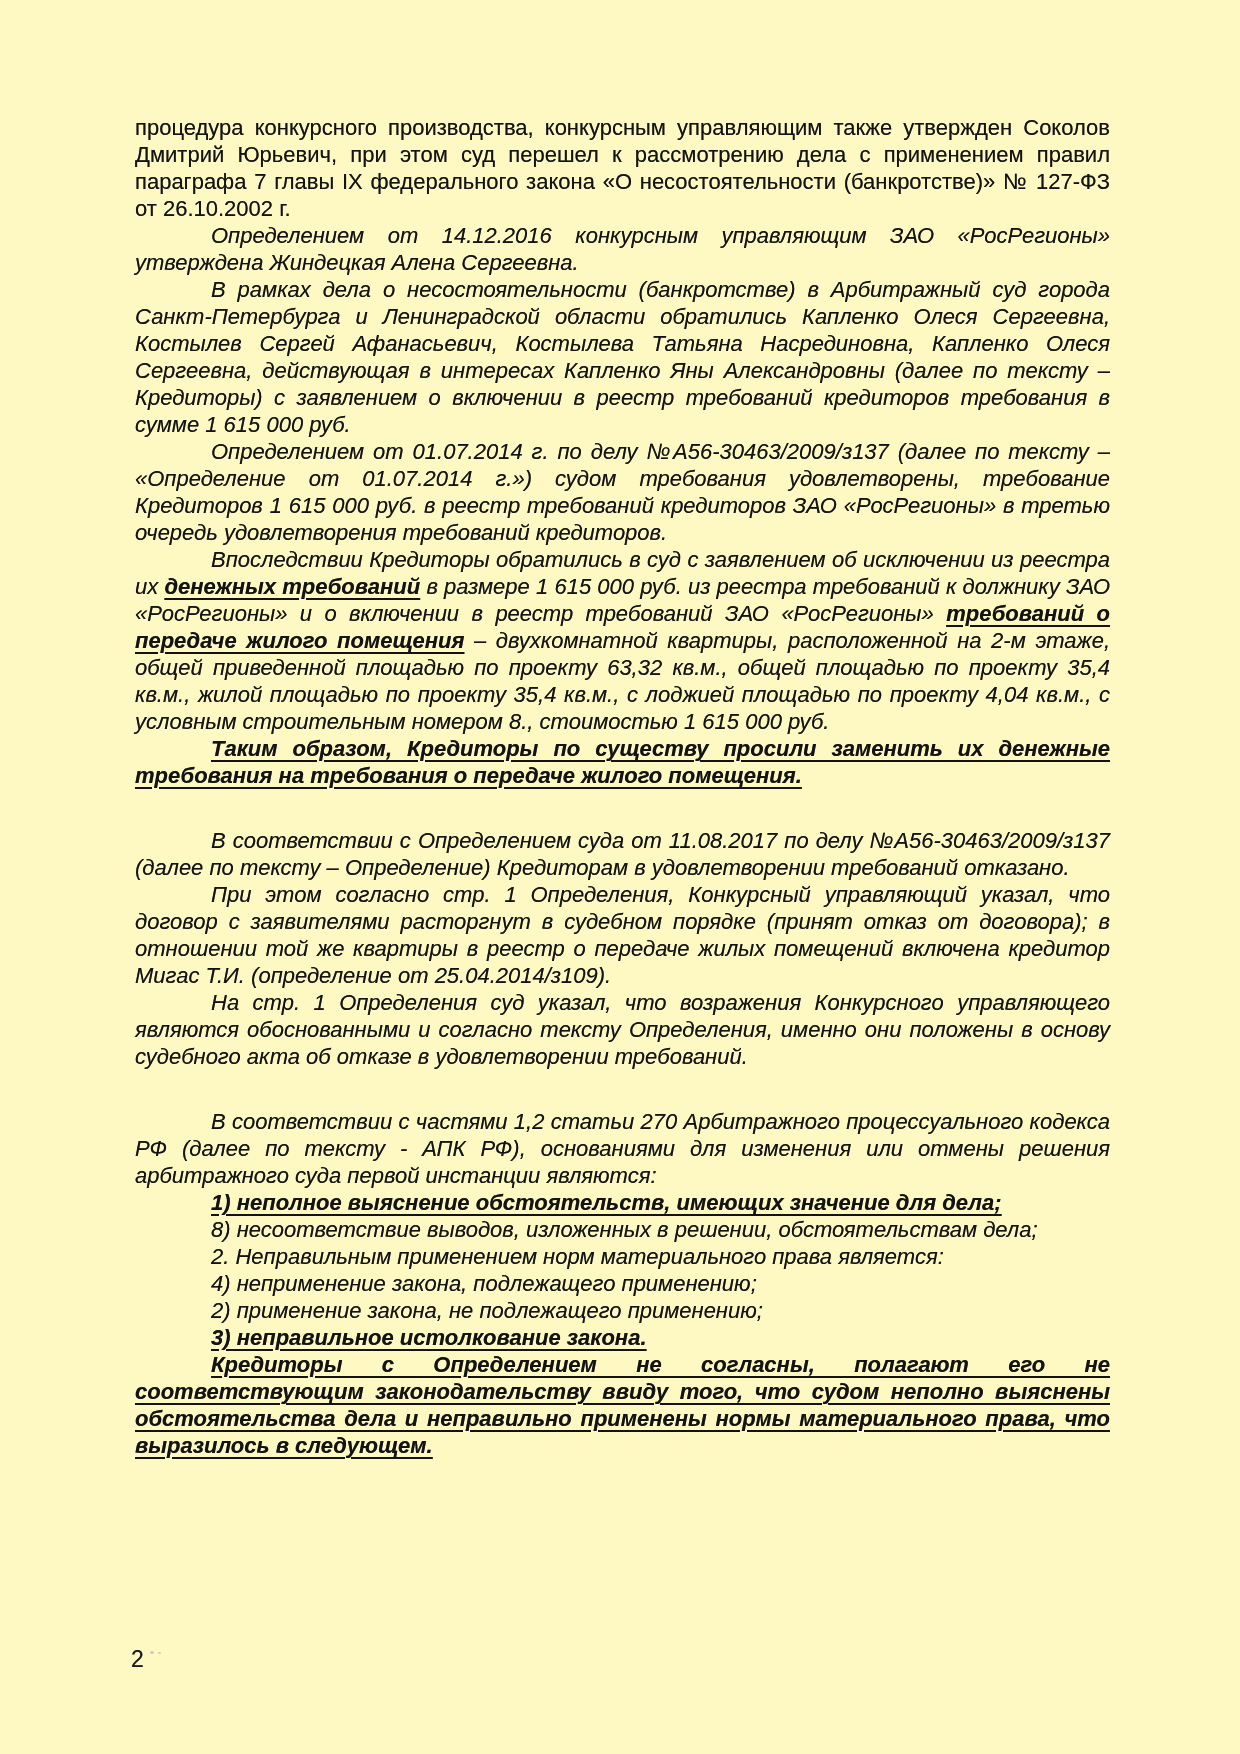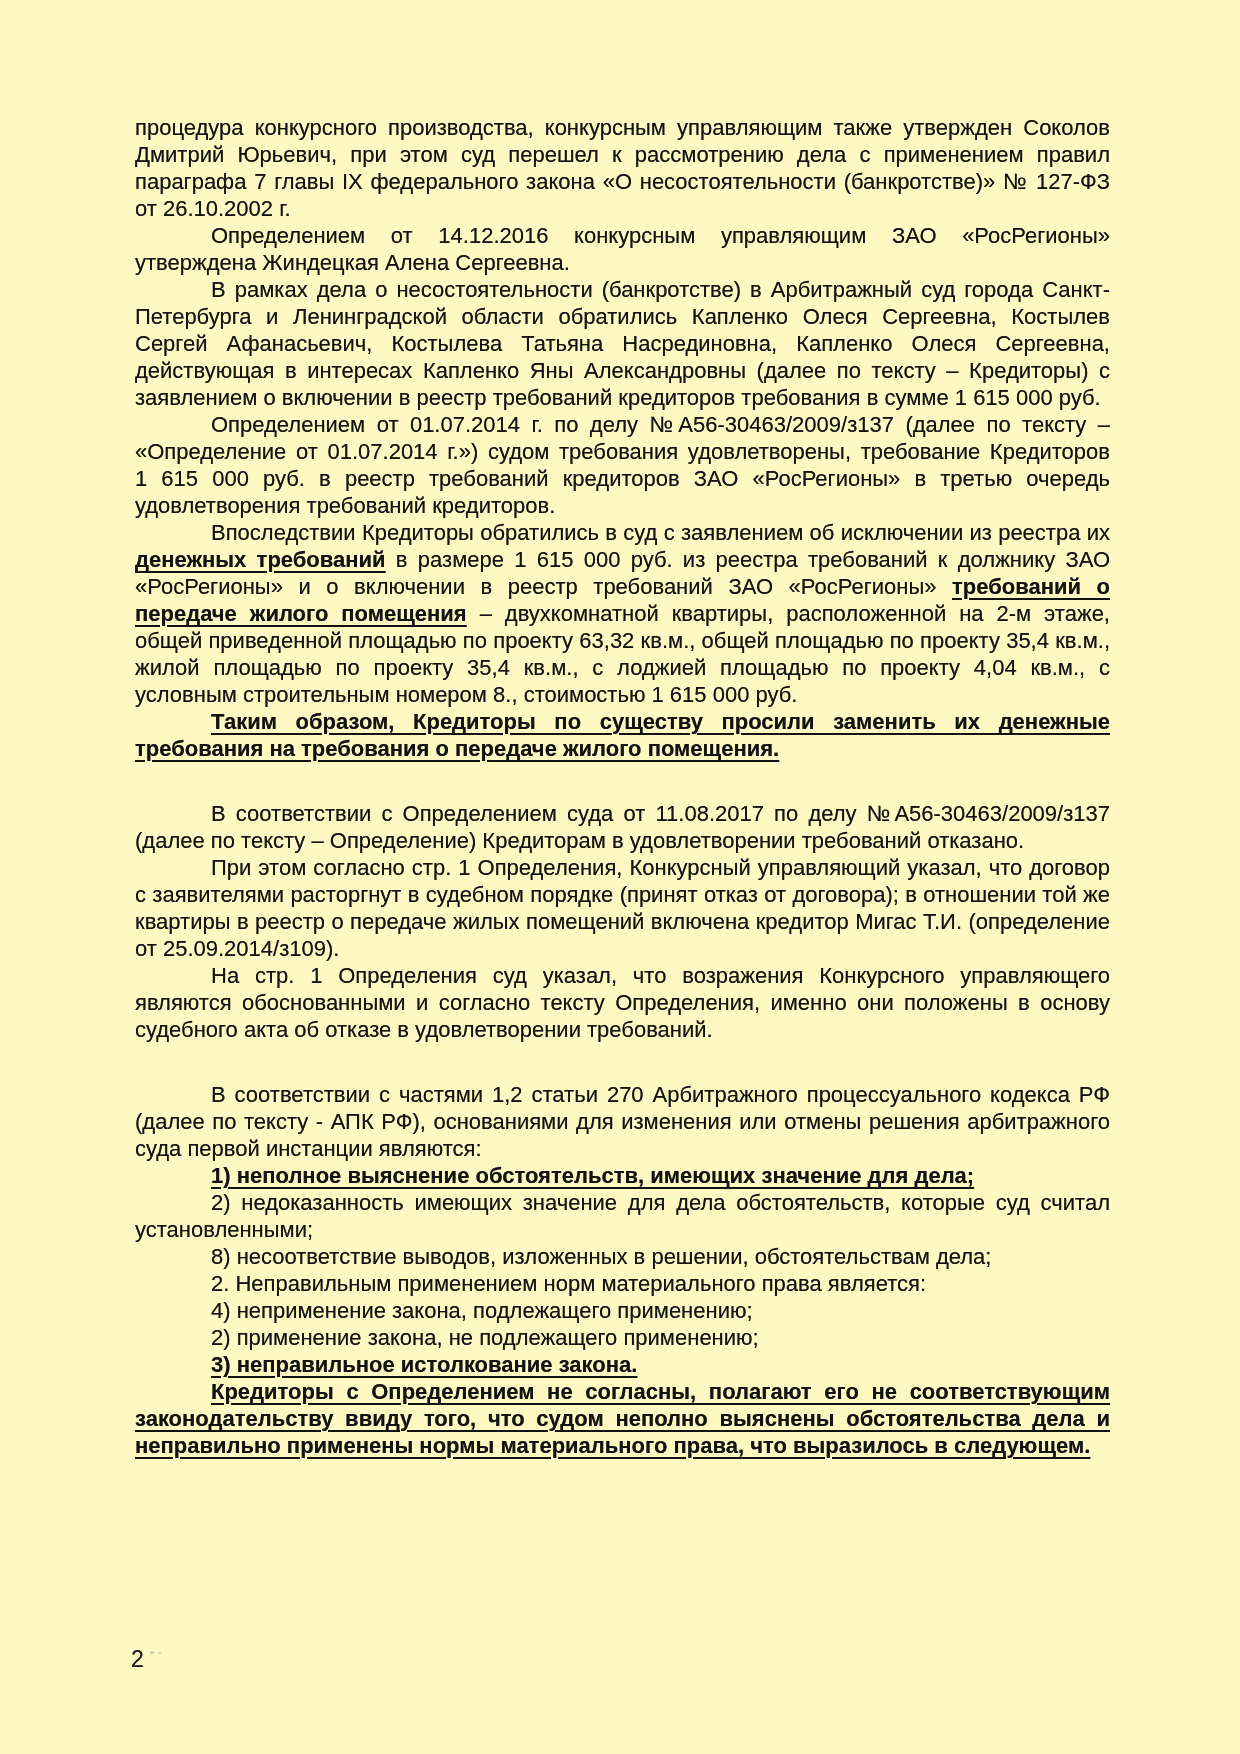--- a/index.html
+++ b/index.html
@@ -23,21 +23,21 @@
     width: 975px;
     font-size: 22px;
     line-height: 27px;
     text-align: justify;
     text-shadow: 0 0 0.6px rgba(0,0,0,0.55);
   }
   .para {
     margin: 0;
     padding: 0;
   }
-  .para.indent { text-indent: 76px; }
+  .para.indent { text-indent: 76px; font-style: italic; }
   .para.spaced { margin-top: 38px; }
   .seg-normal { font-weight: normal; }
   .seg-bu {
     font-weight: bold;
     text-decoration: underline;
     text-decoration-thickness: 2px;
     text-underline-offset: 4px;
   }
   .page-number {
     position: absolute;
@@ -59,25 +59,24 @@
 
 <div class="page">
   <div class="doc-body">
       <p class="para"><span class="seg-normal">процедура конкурсного производства, конкурсным управляющим также утвержден Соколов Дмитрий Юрьевич, при этом суд перешел к рассмотрению дела с применением правил параграфа 7 главы IX федерального закона «О несостоятельности (банкротстве)» №&nbsp;127-ФЗ от 26.10.2002 г.</span></p>
       <p class="para indent"><span class="seg-normal">Определением от 14.12.2016 конкурсным управляющим ЗАО «РосРегионы» утверждена Жиндецкая Алена Сергеевна.</span></p>
       <p class="para indent"><span class="seg-normal">В рамках дела о несостоятельности (банкротстве) в Арбитражный суд города Санкт-Петербурга и Ленинградской области обратились Капленко Олеся Сергеевна, Костылев Сергей Афанасьевич, Костылева Татьяна Насрединовна, Капленко Олеся Сергеевна, действующая в интересах Капленко Яны Александровны (далее по тексту – Кредиторы) с заявлением о включении в реестр требований кредиторов требования в сумме 1&nbsp;615&nbsp;000 руб.</span></p>
       <p class="para indent"><span class="seg-normal">Определением от 01.07.2014 г. по делу №А56-30463/2009/з137 (далее по тексту – «Определение от 01.07.2014 г.») судом требования удовлетворены, требование Кредиторов 1&nbsp;615&nbsp;000 руб. в реестр требований кредиторов ЗАО «РосРегионы» в третью очередь удовлетворения требований кредиторов.</span></p>
       <p class="para indent"><span class="seg-normal">Впоследствии Кредиторы обратились в суд с заявлением об исключении из реестра их </span><span class="seg-bu">денежных требований</span><span class="seg-normal"> в размере 1&nbsp;615&nbsp;000 руб. из реестра требований к должнику ЗАО «РосРегионы» и о включении в реестр требований ЗАО «РосРегионы» </span><span class="seg-bu">требований о передаче жилого помещения</span><span class="seg-normal"> – двухкомнатной квартиры, расположенной на 2-м этаже, общей приведенной площадью по проекту 63,32 кв.м., общей площадью по проекту 35,4 кв.м., жилой площадью по проекту 35,4 кв.м., с лоджией площадью по проекту 4,04 кв.м., с условным строительным номером 8., стоимостью 1&nbsp;615&nbsp;000 руб.</span></p>
       <p class="para indent"><span class="seg-bu">Таким образом, Кредиторы по существу просили заменить их денежные требования на требования о передаче жилого помещения.</span></p>
       <p class="para indent spaced"><span class="seg-normal">В соответствии с Определением суда от 11.08.2017 по делу №А56-30463/2009/з137 (далее по тексту – Определение) Кредиторам в удовлетворении требований отказано.</span></p>
-      <p class="para indent"><span class="seg-normal">При этом согласно стр. 1 Определения, Конкурсный управляющий указал, что договор с заявителями расторгнут в судебном порядке (принят отказ от договора); в отношении той же квартиры в реестр о передаче жилых помещений включена кредитор Мигас Т.И. (определение от 25.09.2014/з109).</span></p>
+      <p class="para indent"><span class="seg-normal">При этом согласно стр. 1 Определения, Конкурсный управляющий указал, что договор с заявителями расторгнут в судебном порядке (принят отказ от договора); в отношении той же квартиры в реестр о передаче жилых помещений включена кредитор Мигас Т.И. (определение от 25.04.2014/з109).</span></p>
       <p class="para indent"><span class="seg-normal">На стр. 1 Определения суд указал, что возражения Конкурсного управляющего являются обоснованными и согласно тексту Определения, именно они положены в основу судебного акта об отказе в удовлетворении требований.</span></p>
       <p class="para indent spaced"><span class="seg-normal">В соответствии с частями 1,2 статьи 270 Арбитражного процессуального кодекса РФ (далее по тексту - АПК РФ), основаниями для изменения или отмены решения арбитражного суда первой инстанции являются:</span></p>
       <p class="para indent"><span class="seg-bu">1) неполное выяснение обстоятельств, имеющих значение для дела;</span></p>
-      <p class="para indent"><span class="seg-normal">2) недоказанность имеющих значение для дела обстоятельств, которые суд считал установленными;</span></p>
       <p class="para indent"><span class="seg-normal">8) несоответствие выводов, изложенных в решении, обстоятельствам дела;</span></p>
       <p class="para indent"><span class="seg-normal">2. Неправильным применением норм материального права является:</span></p>
       <p class="para indent"><span class="seg-normal">4) неприменение закона, подлежащего применению;</span></p>
       <p class="para indent"><span class="seg-normal">2) применение закона, не подлежащего применению;</span></p>
       <p class="para indent"><span class="seg-bu">3) неправильное истолкование закона.</span></p>
       <p class="para indent"><span class="seg-bu">Кредиторы с Определением не согласны, полагают его не соответствующим законодательству ввиду того, что судом неполно выяснены обстоятельства дела и неправильно применены нормы материального права, что выразилось в следующем.</span></p>
     </div>
   <div class="page-number">2</div>
   <div class="speck" style="left:150px; top:1651px; width:4px; height:3px;"></div>
   <div class="speck" style="left:158px; top:1652px; width:3px; height:2px;"></div>

